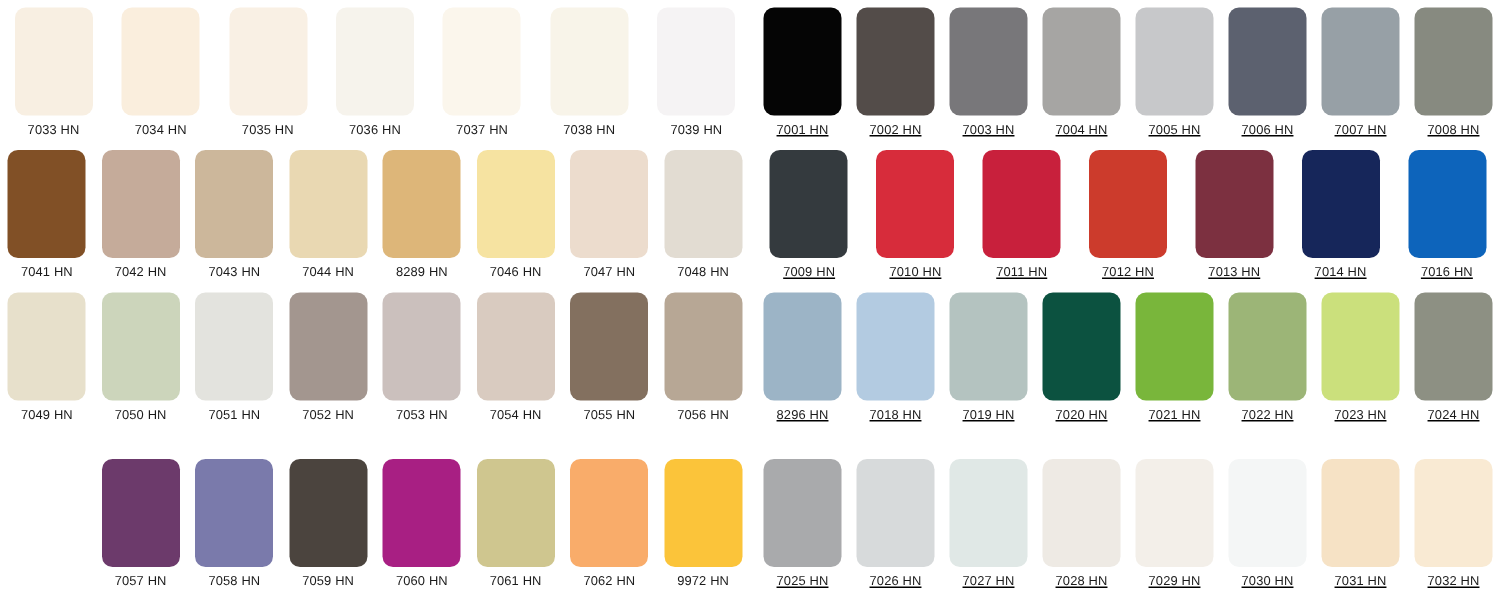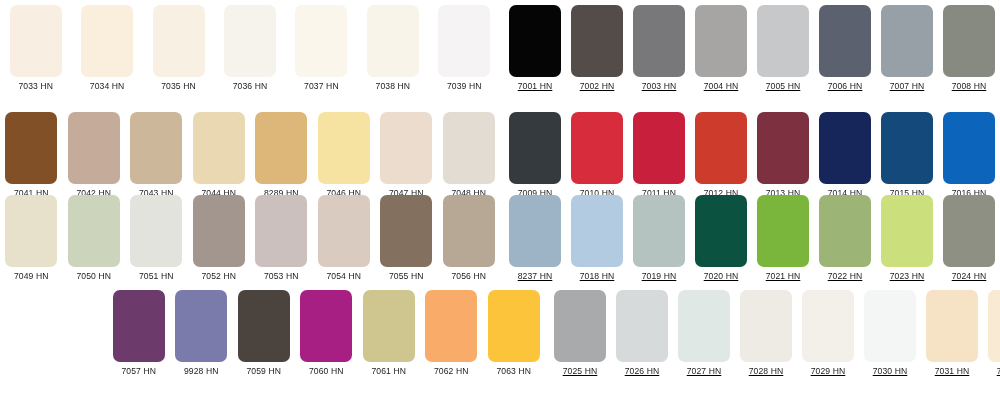--- a/index.html
+++ b/index.html
@@ -27,23 +27,23 @@
   }
   .panel.left  { left: 0px;   width: 500px; }
   .panel.right { left: 504px; width: 496px; text-decoration: underline; }
 
   .row {
     position: relative;
     height: 95px;
     width: 100%;
   }
   .row.r0 { top: 5px;  }
-  .row.r1 { top: 17px;  }
+  .row.r1 { top: 5px;  }
   .row.r2 { top: 5px;  }
-  .row.r3 { top: 5px; padding-left: 45px;  }
+  .row.r3 { top: 21px;  }
 
   .cells {
     display: flex;
     width: 100%;
     height: 95px;
   }
   .cell {
     flex: 1 1 0;
     position: relative;
     height: 95px;
@@ -185,41 +185,41 @@
           <div class="cell">
             <div class="swatch empty"></div>
             <div class="label hidden"></div>
           </div>
           <div class="cell">
             <div class="swatch" style="background: rgb(108, 58, 107);"></div>
             <div class="label">7057 HN</div>
           </div>
           <div class="cell">
             <div class="swatch" style="background: rgb(122, 122, 171);"></div>
-            <div class="label">9928 HN</div>
+            <div class="label">7058 HN</div>
           </div>
           <div class="cell">
             <div class="swatch" style="background: rgb(75, 68, 62);"></div>
             <div class="label">7059 HN</div>
           </div>
           <div class="cell">
             <div class="swatch" style="background: rgb(168, 31, 131);"></div>
             <div class="label">7060 HN</div>
           </div>
           <div class="cell">
             <div class="swatch" style="background: rgb(207, 198, 143);"></div>
             <div class="label">7061 HN</div>
           </div>
           <div class="cell">
             <div class="swatch" style="background: rgb(249, 172, 106);"></div>
             <div class="label">7062 HN</div>
           </div>
           <div class="cell">
             <div class="swatch" style="background: rgb(251, 196, 58);"></div>
-            <div class="label">7063 HN</div>
+            <div class="label">9972 HN</div>
           </div>
         </div>
       </div>
     </div>
   <div class="panel right" id="right-panel">
       <div class="row r0">
         <div class="cells">
           <div class="cell">
             <div class="swatch" style="background: rgb(5, 5, 5);"></div>
             <div class="label">7001 HN</div>
@@ -274,34 +274,30 @@
           </div>
           <div class="cell">
             <div class="swatch" style="background: rgb(124, 48, 64);"></div>
             <div class="label">7013 HN</div>
           </div>
           <div class="cell">
             <div class="swatch" style="background: rgb(22, 38, 90);"></div>
             <div class="label">7014 HN</div>
           </div>
           <div class="cell">
-            <div class="swatch" style="background: rgb(20, 73, 124);"></div>
-            <div class="label">7015 HN</div>
-          </div>
-          <div class="cell">
             <div class="swatch" style="background: rgb(13, 100, 187);"></div>
             <div class="label">7016 HN</div>
           </div>
         </div>
       </div>
       <div class="row r2">
         <div class="cells">
           <div class="cell">
             <div class="swatch" style="background: rgb(156, 180, 198);"></div>
-            <div class="label">8237 HN</div>
+            <div class="label">8296 HN</div>
           </div>
           <div class="cell">
             <div class="swatch" style="background: rgb(179, 203, 225);"></div>
             <div class="label">7018 HN</div>
           </div>
           <div class="cell">
             <div class="swatch" style="background: rgb(180, 195, 192);"></div>
             <div class="label">7019 HN</div>
           </div>
           <div class="cell">

